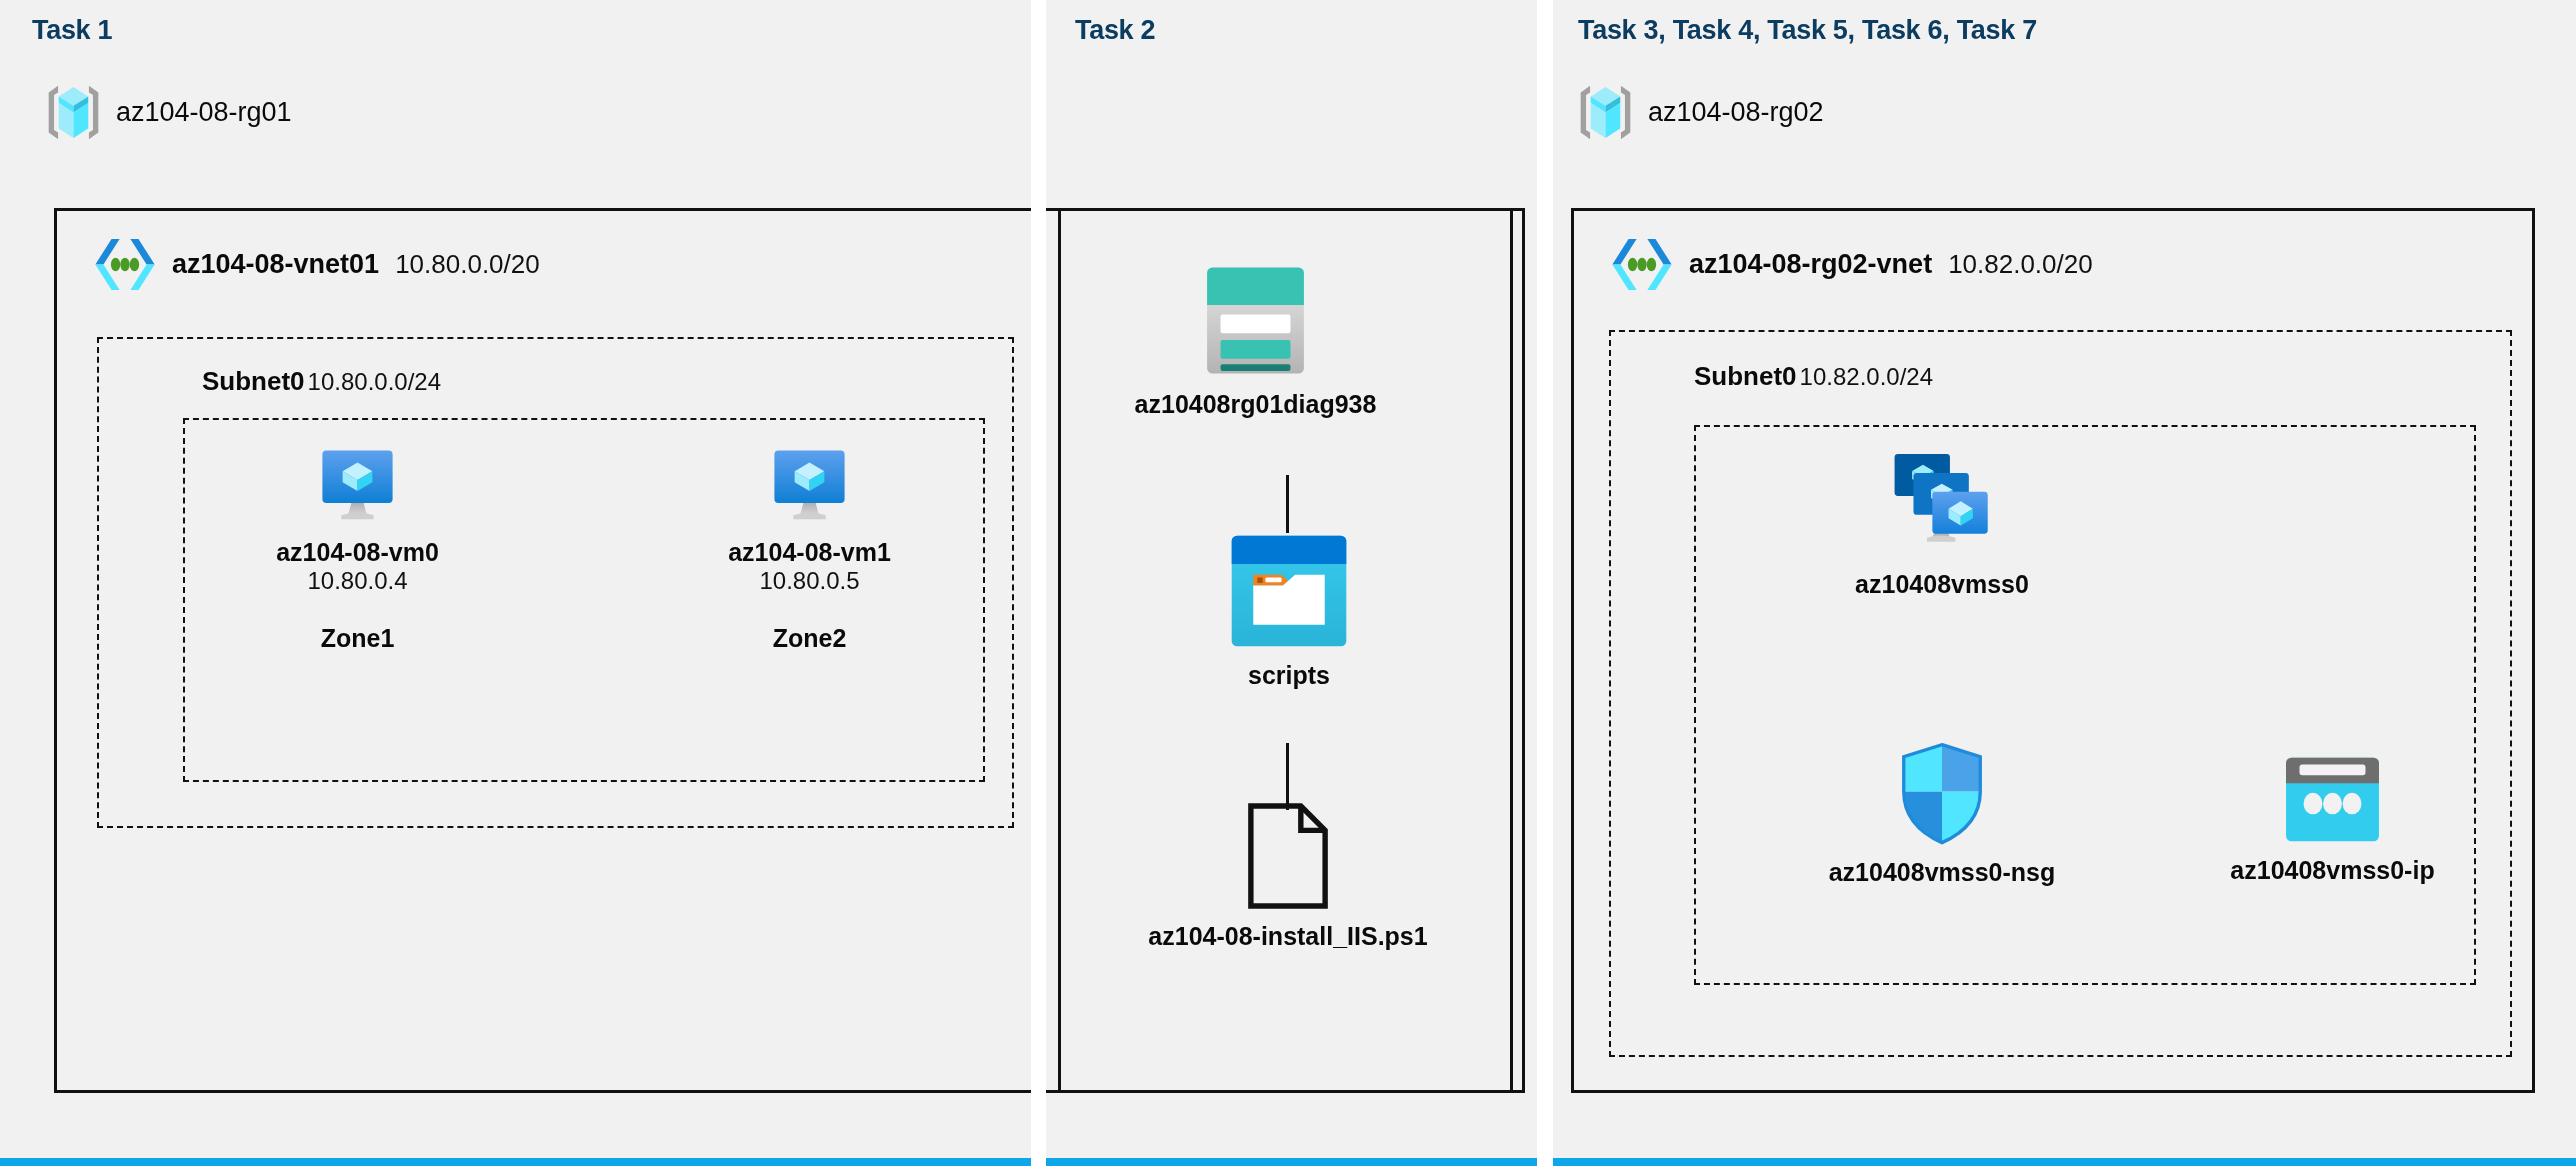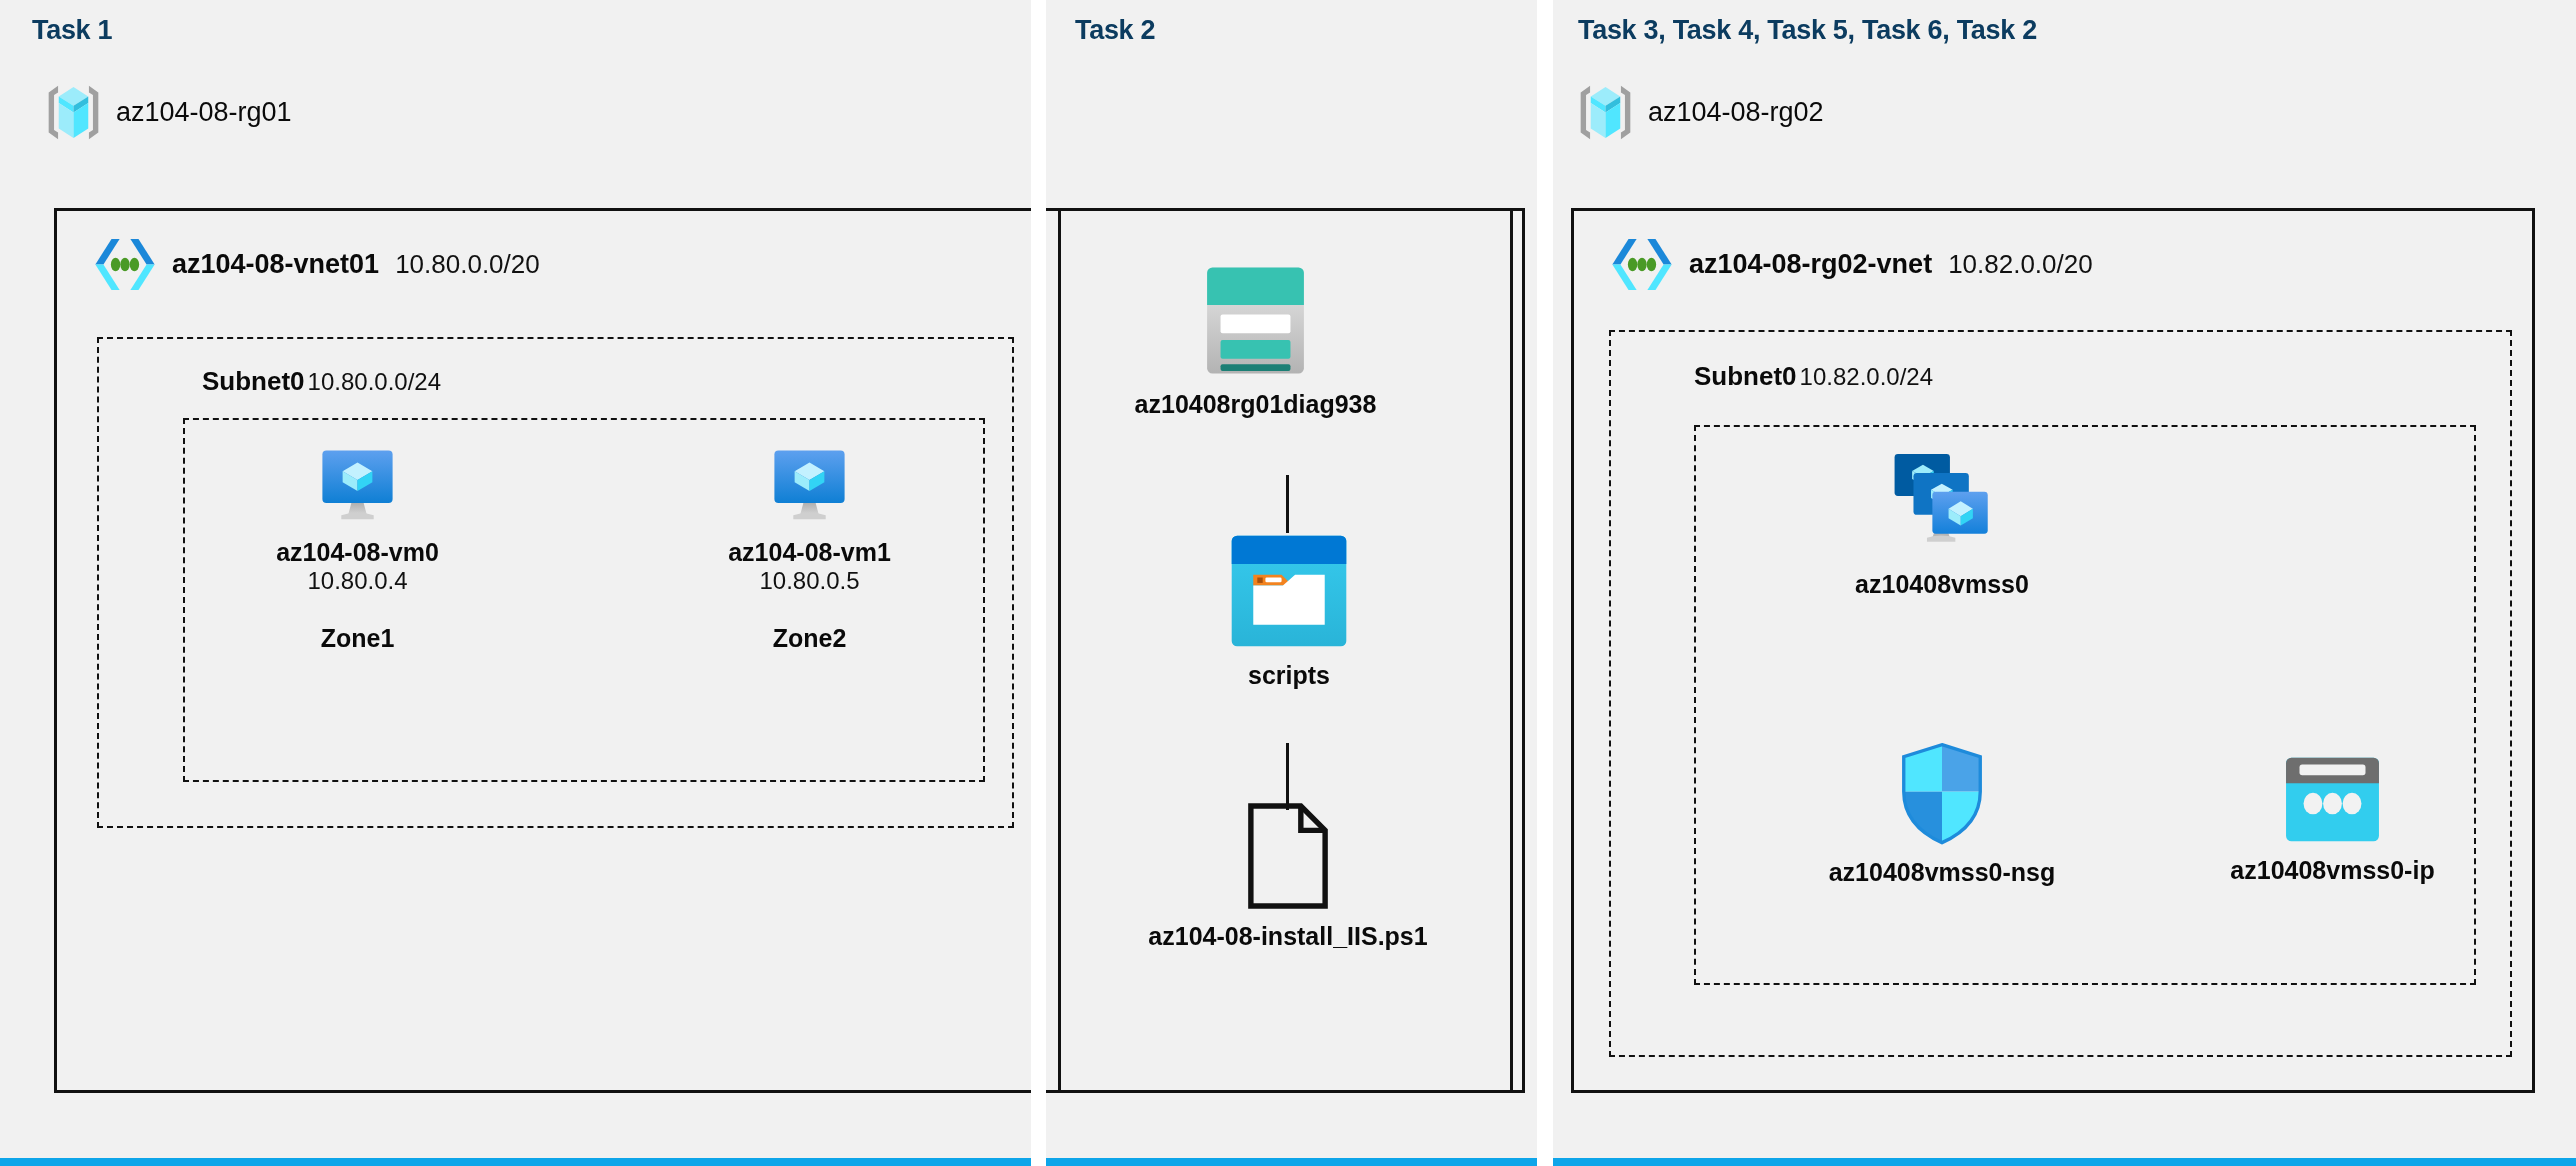--- a/index.html
+++ b/index.html
@@ -110,21 +110,21 @@
 
   <div class="vnet-box" id="vnet-box-1"></div>
   <div class="vnet-box" id="vnet-box-2"></div>
   <div class="vnet-box" id="vnet-box-3"></div>
 
   <div class="gutter" id="gutter-a"></div>
   <div class="gutter" id="gutter-b"></div>
 
   <div class="task-label" id="task-label-1">Task 1</div>
   <div class="task-label" id="task-label-2">Task 2</div>
-  <div class="task-label" id="task-label-3">Task 3, Task 4, Task 5, Task 6, Task 2</div>
+  <div class="task-label" id="task-label-3">Task 3, Task 4, Task 5, Task 6, Task 7</div>
 
   <div class="rg-row" id="rg-row-1">
     <span>
       <svg width="55" height="65" viewBox="0 0 82 96">
         <path d="M18 8 L4 18 L4 78 L18 88 L18 78 L12 74 L12 22 L18 18 Z" fill="#a0a0a0"></path>
         <path d="M64 8 L78 18 L78 78 L64 88 L64 78 L70 74 L70 22 L64 18 Z" fill="#a0a0a0"></path>
         <polygon points="41,10 63,24 41,38 19,24" fill="#9cecfb"></polygon>
         <polygon points="19,24 41,38 41,48 19,34" fill="#50e6ff"></polygon>
         <polygon points="63,24 41,38 41,48 63,34" fill="#32bedd"></polygon>
         <polygon points="19,34 41,48 41,86 19,72" fill="#9cecfb"></polygon>

